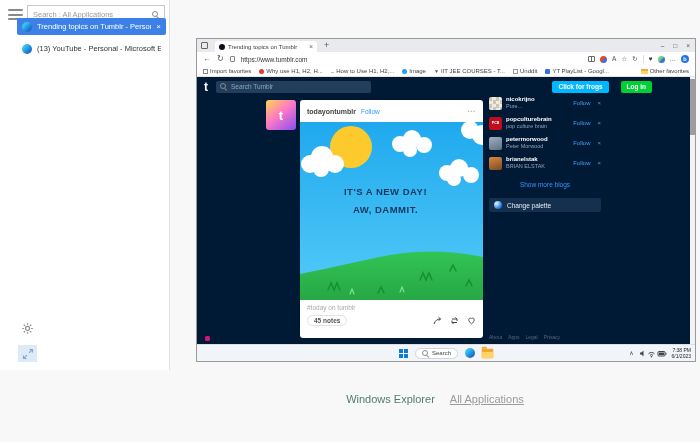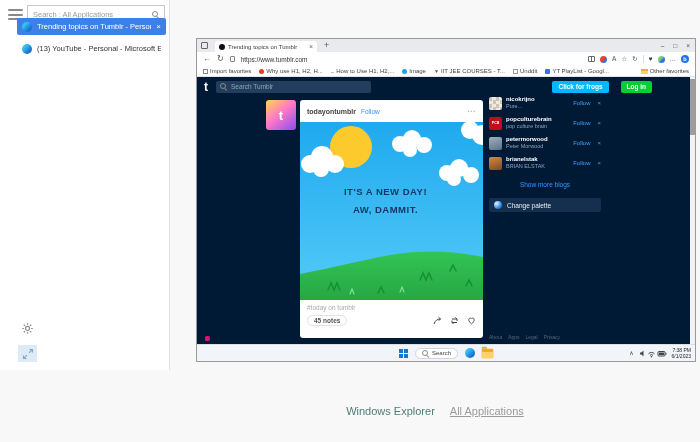--- a/index.html
+++ b/index.html
@@ -115,21 +115,21 @@
   .tb-search { height:11px; border:1px solid #d0d5dd; background:#fff; border-radius:8px; display:flex; align-items:center; gap:3px; padding:0 6px; font-size:6px; color:#444; cursor:pointer; }
   .tb-edge { width:10px; height:10px; border-radius:50%; background:linear-gradient(135deg,#49d7c5 0%,#35bdf0 30%,#1e7fd8 65%,#1553a8 100%); cursor:pointer; }
   .tb-folder { transform:scale(1.05); cursor:pointer; }
   .tb-tray { position:absolute; right:4px; top:0; height:16px; display:flex; align-items:center; gap:5px; }
   .tray-caret { font-size:6px; color:#444; line-height:1; }
   .tb-clock { font-size:5px; color:#222; text-align:right; line-height:1.25; }
 
   
   .footer-links { position:absolute; left:170px; right:0; top:393px; display:flex; justify-content:center; align-items:baseline; gap:15px; }
   .fl-edge { font-size:14.5px; color:#5b9bd0; cursor:pointer; }
-  .fl-we { font-size:11px; color:#4f7d72; cursor:pointer;margin-top:12px; }
+  .fl-we { font-size:11px; color:#4f7d72; cursor:pointer; }
   .fl-all { font-size:11px; color:#9b9b9b; text-decoration:underline; cursor:pointer; }
 </style>
 </head>
 <body>
 
 <div class="app">
 
   <aside class="sidebar">
     <div class="hamburger">
         <span></span>

